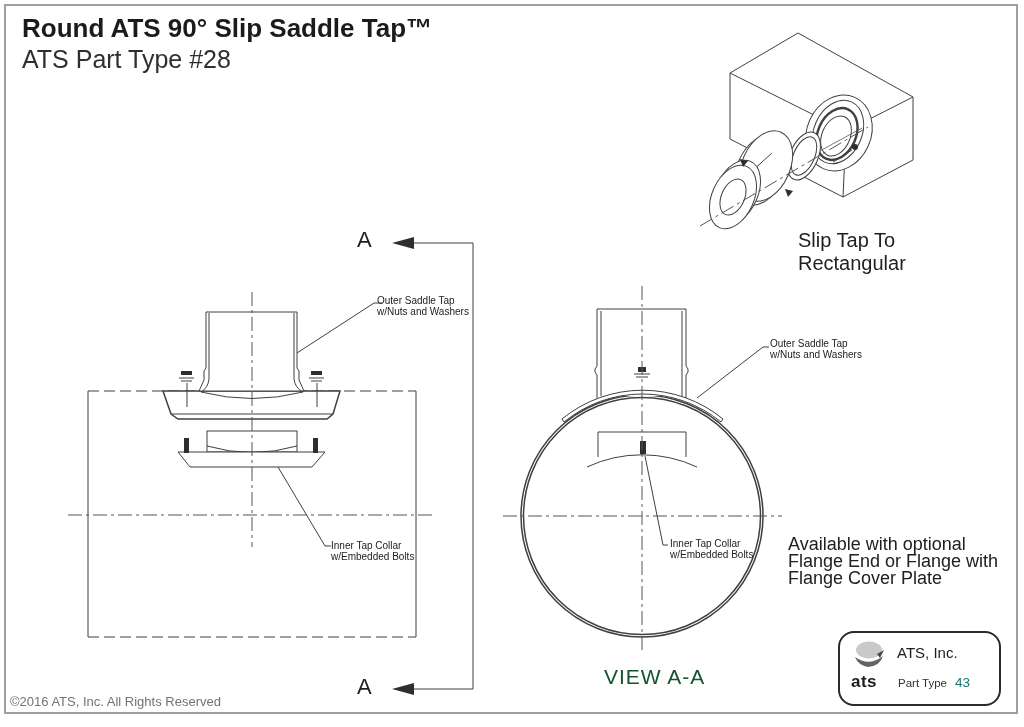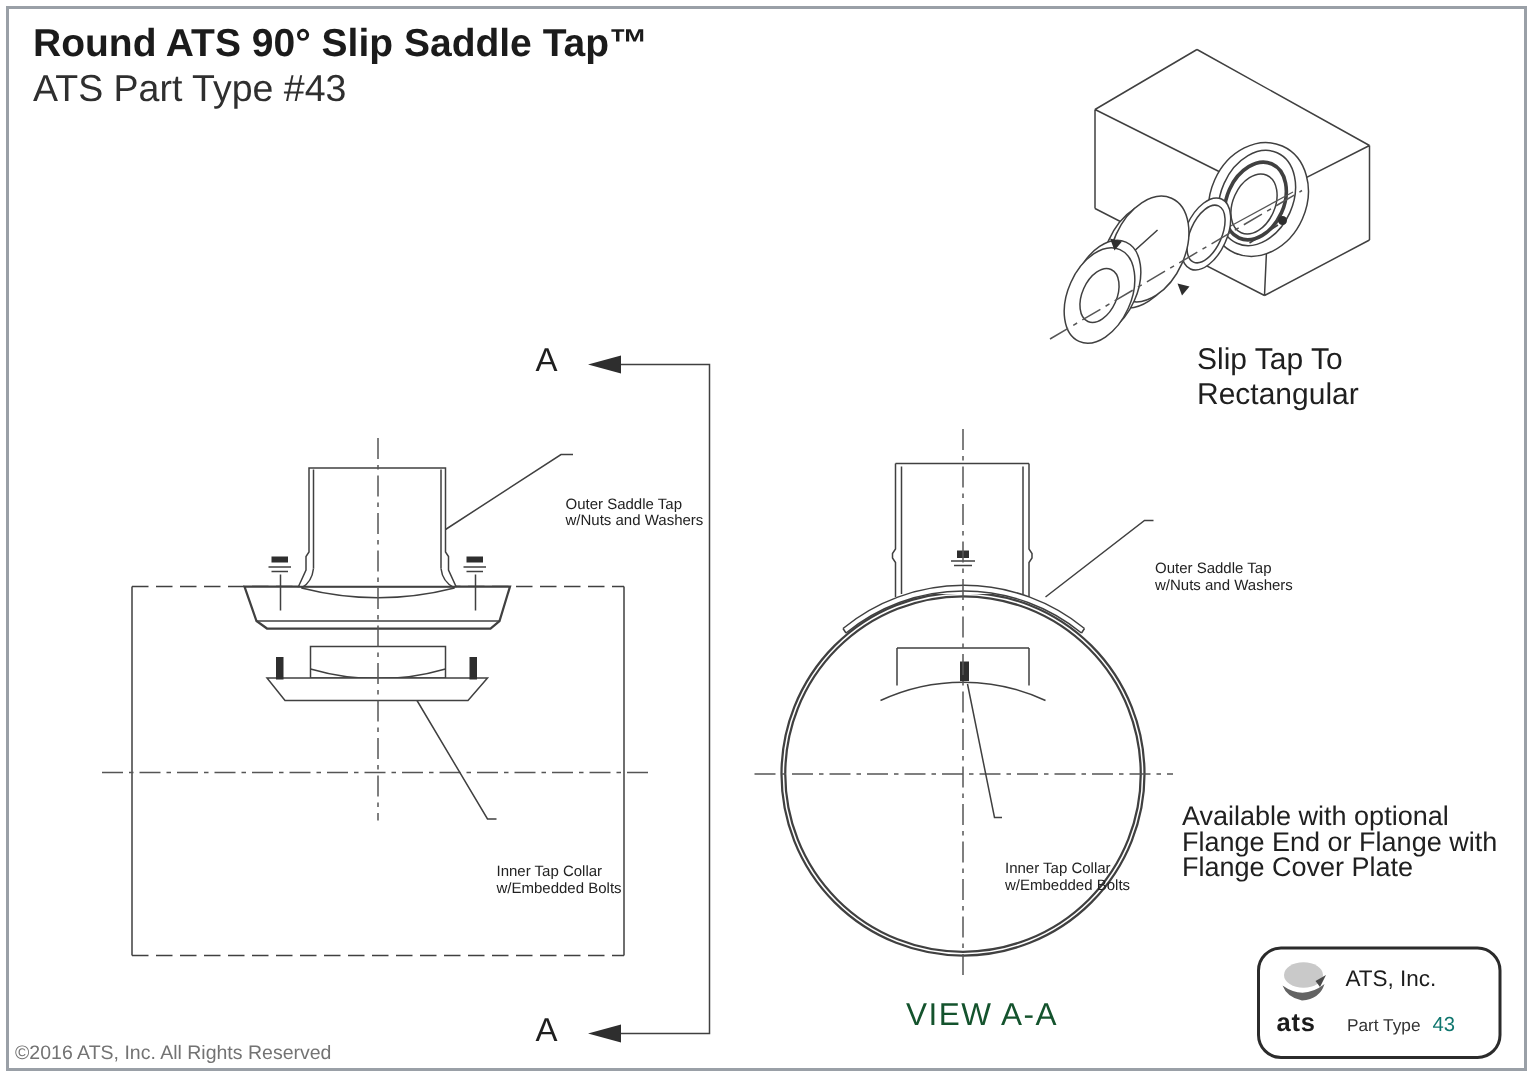--- a/index.html
+++ b/index.html
@@ -13,21 +13,21 @@
   .dash{stroke-dasharray:11,5;}
   .cl{stroke:#555;stroke-width:1;fill:none;stroke-dasharray:14,4,3,4;}
   .cl2{stroke:#555;stroke-width:0.8;fill:none;}
   .fw{fill:#fff;}
   .sw{stroke:#404040;stroke-width:1.5;}
   .s1{stroke:#404040;stroke-width:1;}
   .fb{fill:#2e2e2e;stroke:none;}
   .abs{position:absolute;white-space:nowrap;}
   .title{left:22px;top:13px;font-size:26px;font-weight:700;color:#1b1b1b;}
   .subtitle{left:22px;top:45px;font-size:25px;font-weight:400;color:#2f2f2f;}
-  .lbl{font-size:10px;line-height:10.5px;color:#222;margin-top:36px;}
+  .lbl{font-size:10px;line-height:10.5px;color:#222;}
   .iso-cap{left:798px;top:229px;font-size:20px;line-height:23px;color:#1f1f1f;}
   .view-cap{left:604px;top:665px;font-size:21px;letter-spacing:1px;color:#14532d;}
   .notes{left:788px;top:536px;font-size:18px;line-height:17px;color:#202020;}
   .sectionA{font-size:22px;font-weight:500;color:#1f1f1f;}
   .copyright{left:10px;top:694px;font-size:13px;color:#737373;}
   .logo-box{left:838px;top:631px;width:163px;height:75px;border:2px solid #2b2b2b;
             border-radius:16px;background:#fff;box-sizing:border-box;}
   .logo-glyph{position:absolute;left:13px;top:8px;}
   .logo-ats{position:absolute;left:11px;top:39px;font-size:17px;font-weight:700;color:#1c1c1c;letter-spacing:0.5px;}
   .logo-company{position:absolute;left:57px;top:11px;font-size:15px;font-weight:500;color:#1c1c1c;}
@@ -134,21 +134,21 @@
     <ellipse class="fw s1" cx="733" cy="197" rx="21" ry="33.5" transform="rotate(24 733 197)"></ellipse>
     <ellipse class="fw s1" cx="733" cy="197" rx="11.5" ry="19" transform="rotate(24 733 197)"></ellipse>
 
     <path class="cl" d="M700,226 L868,127"></path>
     <polygon class="fb" points="740,159 748,161 743,167"></polygon>
     <polygon class="fb" points="785,189 793,191 788,197"></polygon>
   </g>
 </svg>
 
 <div class="abs title">Round ATS 90° Slip Saddle Tap™</div>
-<div class="abs subtitle">ATS Part Type #43</div>
+<div class="abs subtitle">ATS Part Type #28</div>
 
 <div class="abs iso-cap">
   <div>Slip Tap To</div>
   <div>Rectangular</div>
 </div>
 
 <div class="abs sectionA" style="left:357px;top:227px;">A</div>
 <div class="abs sectionA" style="left:357px;top:674px;">A</div>
 
 <div class="abs lbl" style="left:377px;top:296px;">

